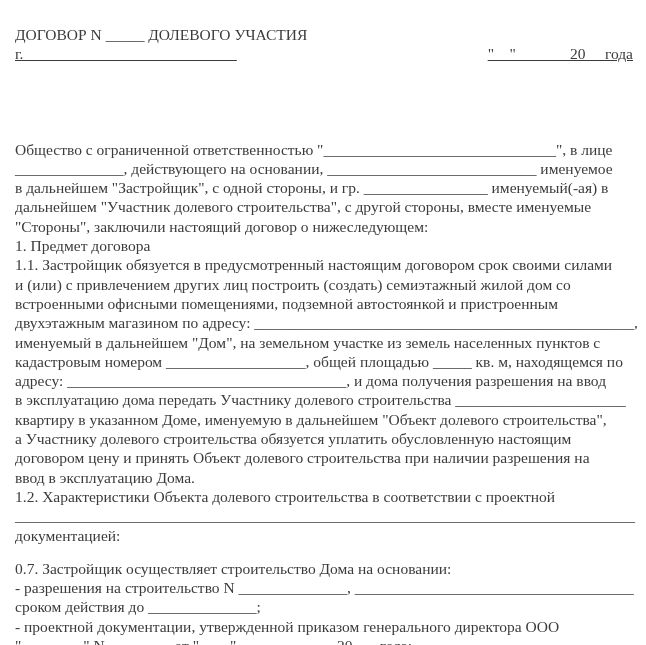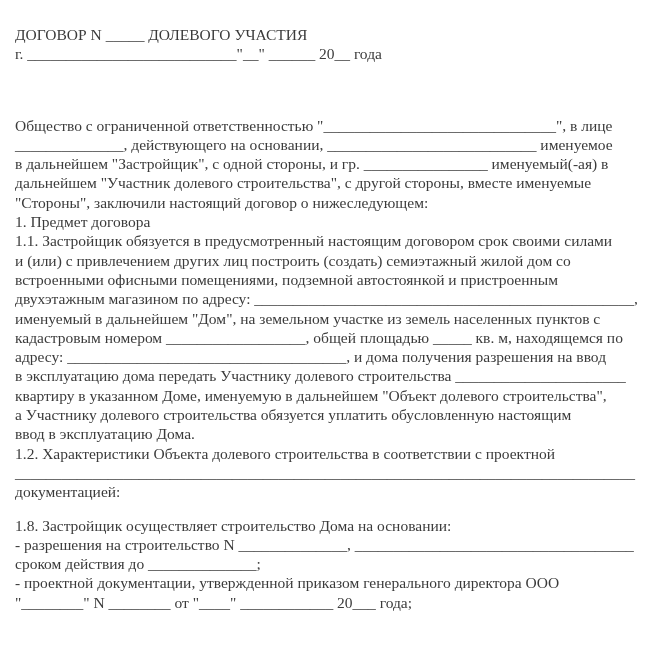--- a/index.html
+++ b/index.html
@@ -19,23 +19,25 @@
     color: #3b3b3b;
   }
   .line {
     height: 19.3px;
     white-space: pre;
   }
   .title-line {
   }
   .meta-row {
     display: flex;
+    justify-content: space-between;
+    text-decoration: underline;
   }
   .preamble-block {
-    margin-top: 52px;
+    margin-top: 76px;
   }
   .section1-block {
   }
   .section13-block {
     margin-top: 14px;
   }
 </style>
 </head>
 <body>
 
@@ -61,27 +63,28 @@
     <div class="line">1.1. Застройщик обязуется в предусмотренный настоящим договором срок своими силами</div>
     <div class="line">и (или) с привлечением других лиц построить (создать) семиэтажный жилой дом со</div>
     <div class="line">встроенными офисными помещениями, подземной автостоянкой и пристроенным</div>
     <div class="line">двухэтажным магазином по адресу: _________________________________________________,</div>
     <div class="line">именуемый в дальнейшем "Дом", на земельном участке из земель населенных пунктов с</div>
     <div class="line">кадастровым номером __________________, общей площадью _____ кв. м, находящемся по</div>
     <div class="line">адресу: ____________________________________, и дома получения разрешения на ввод</div>
     <div class="line">в эксплуатацию дома передать Участнику долевого строительства ______________________</div>
     <div class="line">квартиру в указанном Доме, именуемую в дальнейшем "Объект долевого строительства",</div>
     <div class="line">а Участнику долевого строительства обязуется уплатить обусловленную настоящим</div>
+    <div class="line">договором цену и принять Объект долевого строительства при наличии разрешения на</div>
     <div class="line">ввод в эксплуатацию Дома.</div>
     <div class="line">1.2. Характеристики Объекта долевого строительства в соответствии с проектной</div>
     <div class="line">________________________________________________________________________________</div>
     <div class="line">документацией:</div>
   </div>
 
   <div class="section13-block">
-    <div class="line">1.8. Застройщик осуществляет строительство Дома на основании:</div>
+    <div class="line">0.7. Застройщик осуществляет строительство Дома на основании:</div>
     <div class="line">- разрешения на строительство N ______________, ____________________________________</div>
     <div class="line">сроком действия до ______________;</div>
     <div class="line">- проектной документации, утвержденной приказом генерального директора ООО</div>
     <div class="line">"________" N ________ от "____" ____________ 20___ года;</div>
   </div>
 
 </div>
 
 </body></html>

